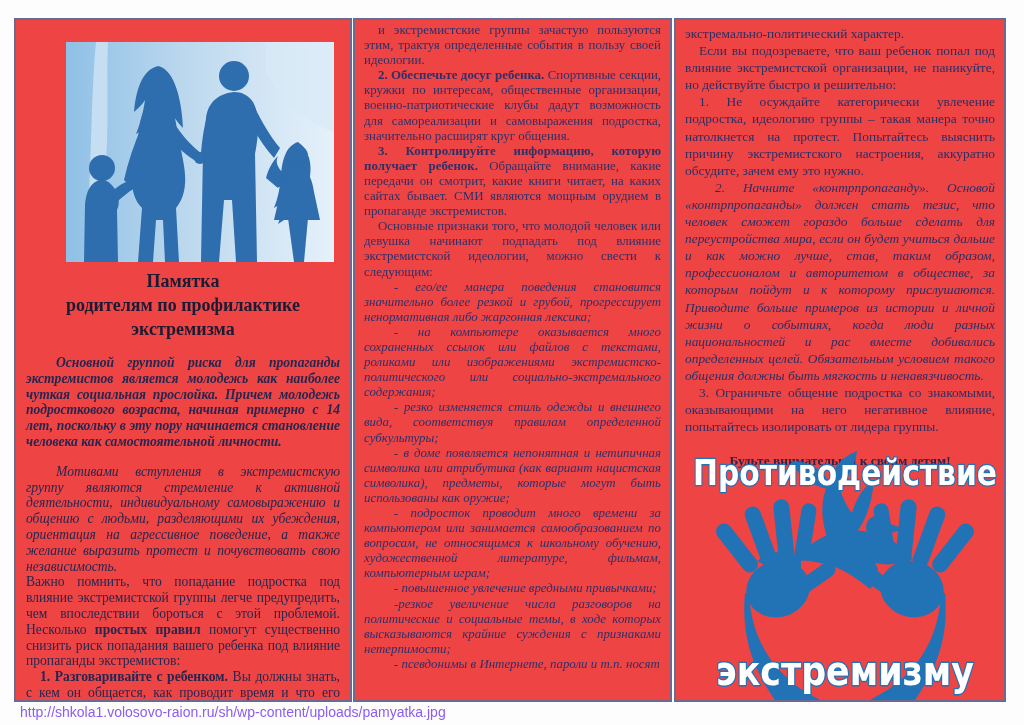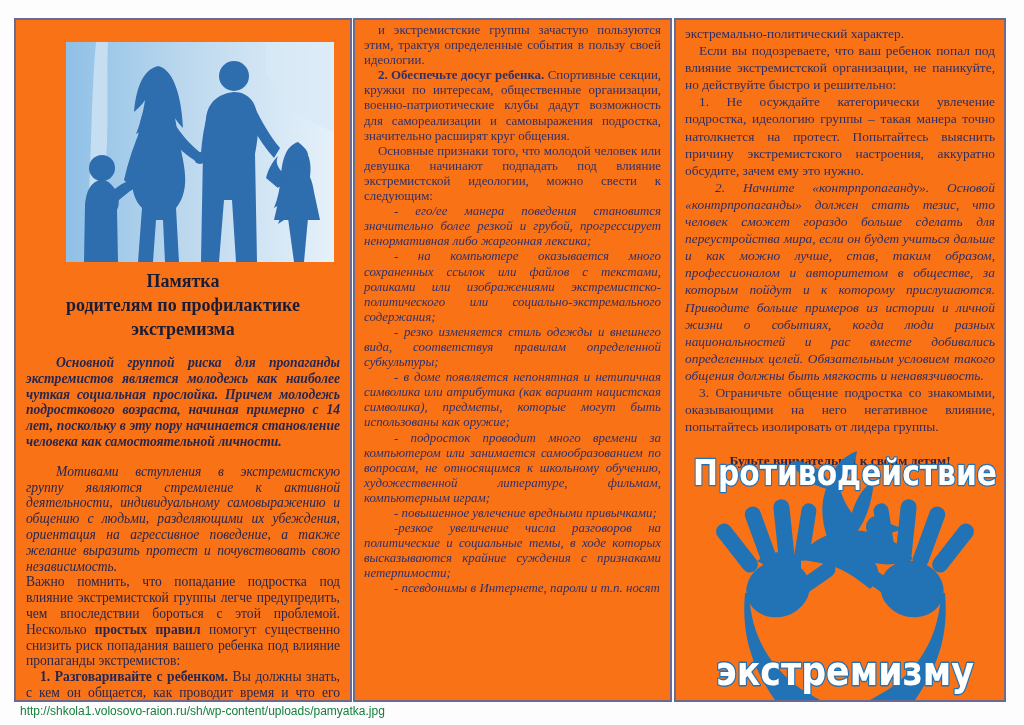--- a/index.html
+++ b/index.html
@@ -1,21 +1,21 @@
 <!DOCTYPE html>
 <html><head>
 <meta charset="utf-8">
 <style>
   html,body{margin:0;padding:0;}
   body{
     width:1024px;height:725px;position:relative;background:#fdfdfd;
     font-family:"Liberation Serif","DejaVu Serif",serif;overflow:hidden;
   }
   .panel{
-    position:absolute;top:18px;height:684px;background:#f97316;
+    position:absolute;top:18px;height:684px;background:#ef4444;
     border:2px solid #6a6a92;box-sizing:border-box;overflow:hidden;
   }
   #panel-left{left:14px;width:338px;padding:0 10px;}
   #panel-mid{left:353px;width:319px;padding:3px 9px;}
   #panel-right{left:674px;width:332px;padding:5px 9px;position:absolute;}
 
   
   .family-pic{width:268px;height:220px;margin:22px 6px 0 40px;display:block;}
 
   
@@ -39,21 +39,21 @@
   .right-body p{margin:0;}
   .warning-line{
     text-align:center;font-weight:bold;text-indent:0;
     margin-top:17px !important;color:#26264f;
   }
   .logo-wrap{position:absolute;left:3px;top:421px;width:332px;height:262px;}
 
   .footer-url{
     position:absolute;left:20px;top:704px;
     font-family:"Liberation Sans","DejaVu Sans",sans-serif;
-    font-size:12px;color:#15803d;
+    font-size:14px;color:#8b5cf6;
   }
   .logo-text{
     font-family:"DejaVu Sans",sans-serif;font-weight:bold;
     fill:#ffffff;stroke:#2273b5;paint-order:stroke;
     stroke-linejoin:round;stroke-linecap:round;
   }
 </style>
 </head>
 <body>
 
@@ -108,20 +108,21 @@
     <p class="p-indent gap-top">Мотивами вступления в экстремистскую группу являются стремление к активной деятельности, индивидуальному самовыражению и общению с людьми, разделяющими их убеждения, ориентация на агрессивное поведение, а также желание выразить протест и почувствовать свою независимость.</p>
     <p><span>Важно помнить, что попадание подростка под влияние экстремистской группы легче предупредить, чем впоследствии бороться с этой проблемой. Несколько </span><b>простых правил</b><span> помогут существенно снизить риск попадания вашего ребенка под влияние пропаганды экстремистов:</span></p>
     <p class="p-indent-sm"><b>1. Разговаривайте с ребенком.</b><span> Вы должны знать, с кем он общается, как проводит время и что его волнует. Обсуждайте политическую, социальную и экономическую обстановку в мире, межэтнические отношения. Подростку трудно разобраться в</span></p>
   </div>
 </div>
 
 <div class="panel" id="panel-mid">
   <div class="mid-body">
     <p class="p-indent-sm">и экстремистские группы зачастую пользуются этим, трактуя определенные события в пользу своей идеологии.</p>
     <p class="p-indent-sm"><b>2. Обеспечьте досуг ребенка.</b><span> Спортивные секции, кружки по интересам, общественные организации, военно-патриотические клубы дадут возможность для самореализации и самовыражения подростка, значительно расширят круг общения.</span></p>
+    <p class="p-indent-sm"><b>3. Контролируйте информацию, которую получает ребенок.</b><span> Обращайте внимание, какие передачи он смотрит, какие книги читает, на каких сайтах бывает. СМИ являются мощным орудием в пропаганде экстремистов.</span></p>
     <p class="p-indent-sm">Основные признаки того, что молодой человек или девушка начинают подпадать под влияние экстремистской идеологии, можно свести к следующим:</p>
     <p class="p-indent">- его/ее манера поведения становится значительно более резкой и грубой, прогрессирует ненормативная либо жаргонная лексика;</p>
     <p class="p-indent">- на компьютере оказывается много сохраненных ссылок или файлов с текстами, роликами или изображениями экстремистско-политического или социально-экстремального содержания;</p>
     <p class="p-indent">- резко изменяется стиль одежды и внешнего вида, соответствуя правилам определенной субкультуры;</p>
     <p class="p-indent">- в доме появляется непонятная и нетипичная символика или атрибутика (как вариант нацистская символика), предметы, которые могут быть использованы как оружие;</p>
     <p class="p-indent">- подросток проводит много времени за компьютером или занимается самообразованием по вопросам, не относящимся к школьному обучению, художественной литературе, фильмам, компьютерным играм;</p>
     <p class="p-indent">- повышенное увлечение вредными привычками;</p>
     <p class="p-indent">-резкое увеличение числа разговоров на политические и социальные темы, в ходе которых высказываются крайние суждения с признаками нетерпимости;</p>
     <p class="p-indent">- псевдонимы в Интернете, пароли и т.п. носят</p>
   </div>

